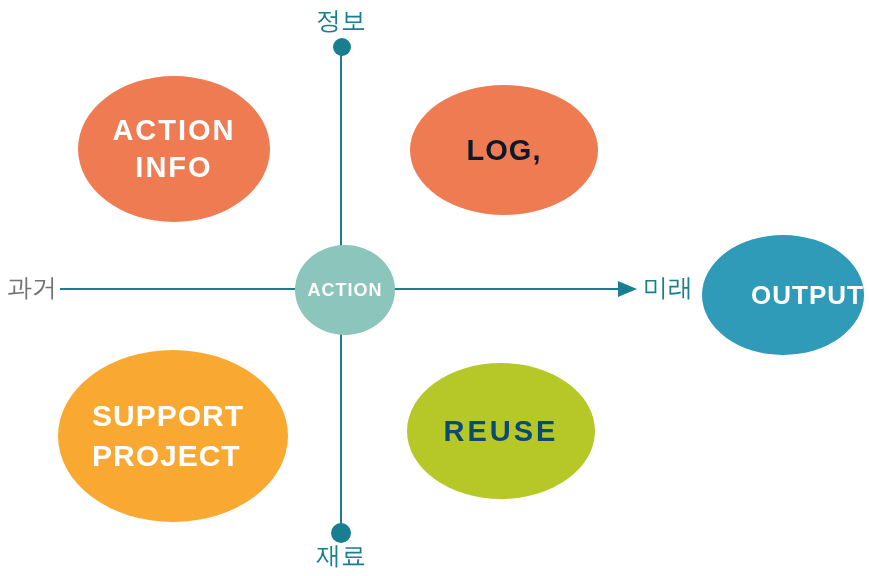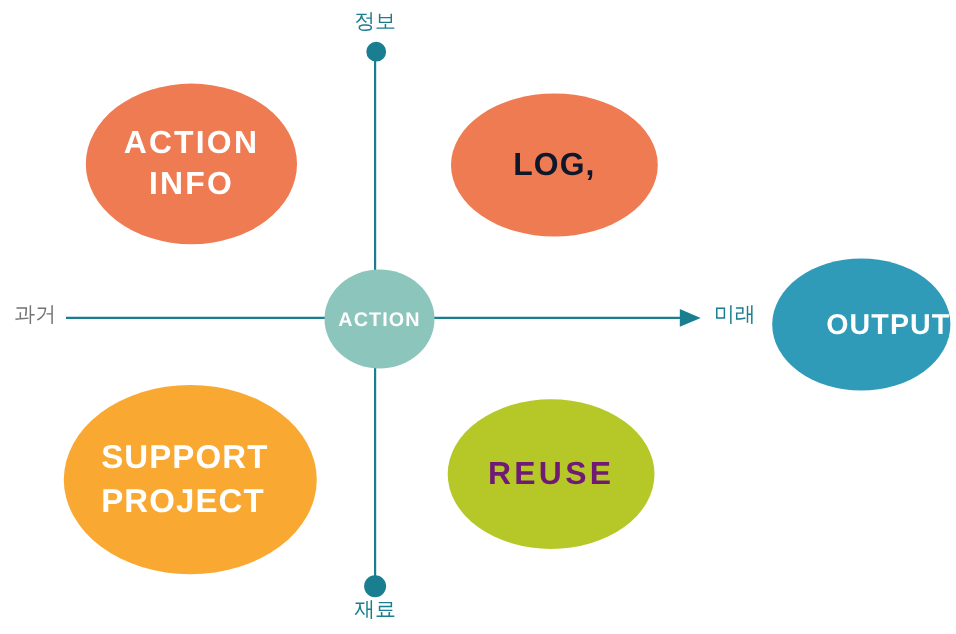--- a/index.html
+++ b/index.html
@@ -11,21 +11,21 @@
     font-family: "Liberation Sans", sans-serif;
     overflow: hidden;
   }
   .axes-svg {
     position: absolute;
     left: 0; top: 0;
     width: 869px; height: 576px;
   }
   .axis-label {
     position: absolute;
-    font-size: 19px;
+    font-size: 25px;
     line-height: 30px;
     font-weight: 400;
     text-align: center;
     white-space: nowrap;
   }
   .bubble {
     position: absolute;
     border-radius: 50%;
     display: flex;
     flex-direction: column;
@@ -76,21 +76,21 @@
 
   <div class="bubble bubble-r" style="background-color: rgb(47, 155, 184); color: rgb(255, 255, 255); align-items: flex-end;">
     <span>OUTPUT</span>
   </div>
 
   <div class="bubble bubble-bl" style="background-color: rgb(249, 169, 50); color: rgb(255, 255, 255);">
     <span>SUPPORT</span>
     <span>PROJECT</span>
   </div>
 
-  <div class="bubble bubble-br" style="background-color: rgb(181, 200, 39); color: #701a75;">
+  <div class="bubble bubble-br" style="background-color: rgb(181, 200, 39); color: #0c4a6e;">
     <span>REUSE</span>
   </div>
 
   <div class="bubble bubble-ctr" style="background-color: rgb(139, 197, 187); color: rgb(255, 255, 255);">
     <span>ACTION</span>
   </div>
 
 </div>
 
 </body></html>

